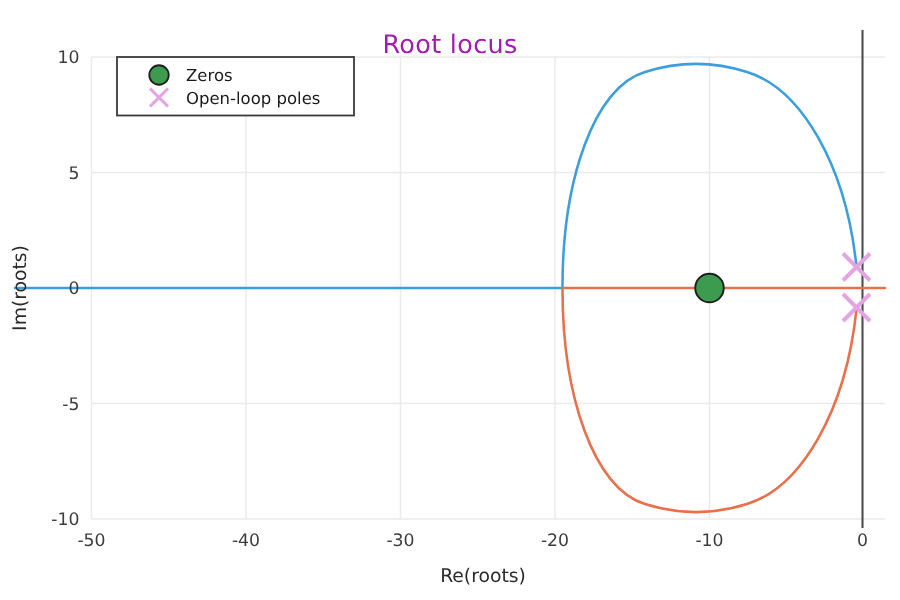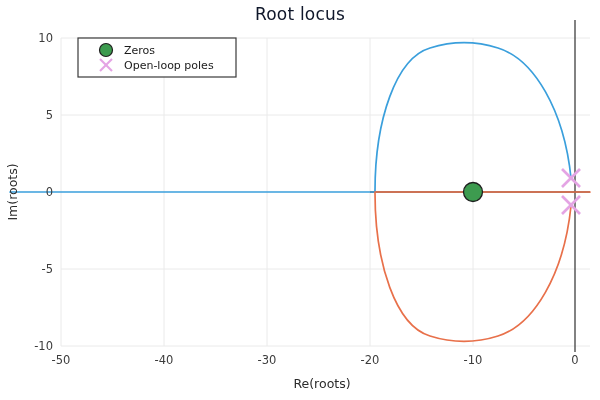--- a/index.html
+++ b/index.html
@@ -17,25 +17,25 @@
   #figure {
     position: absolute;
     left: 0; top: 0;
     width: 600px;
     height: 400px;
     background: #ffffff;
   }
   #plot-title {
     position: absolute;
     left: 0;
-    top: 4px;
+    top: 20px;
     width: 600px;
     text-align: center;
     font-size: 17px;
-    color: #0f172a;
+    color: #a21caf;
     letter-spacing: 0.2px;
   }
   #svg-root {
     position: absolute;
     left: 0; top: 0;
   }
   .tick-label {
     font-size: 11.5px;
     fill: #3c3c3c;
     font-family: "DejaVu Sans", "Liberation Sans", sans-serif;

